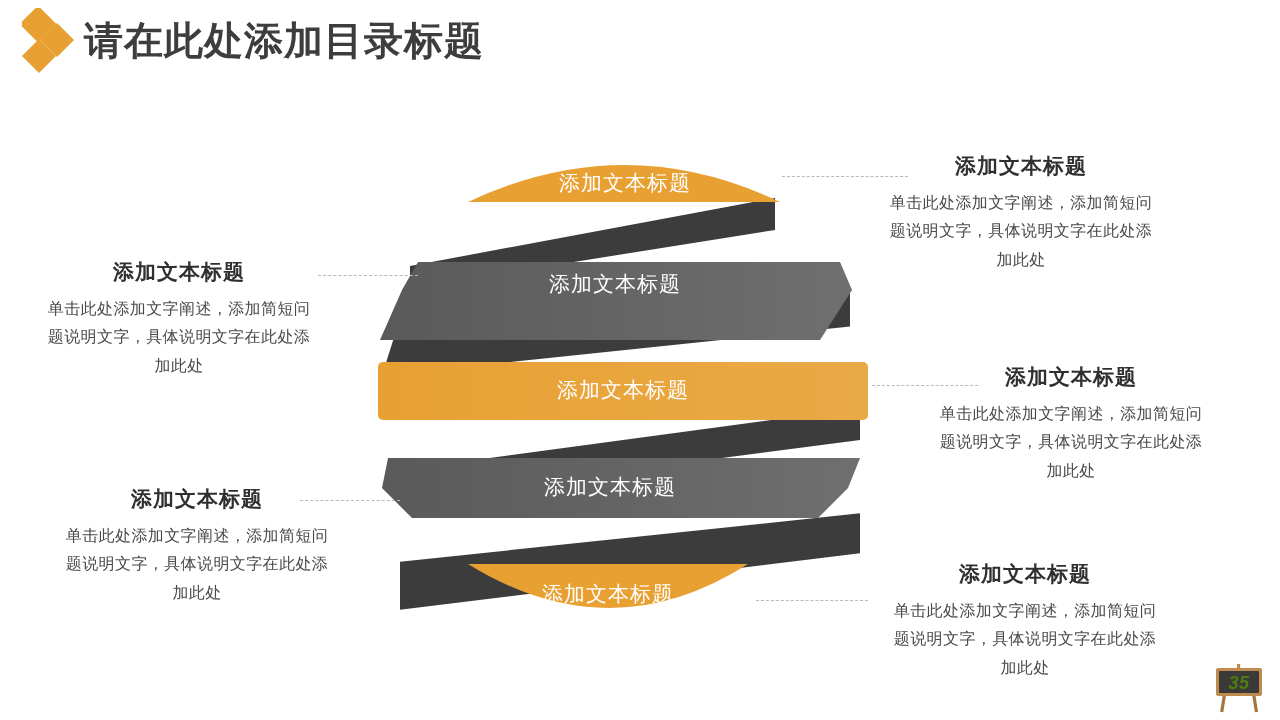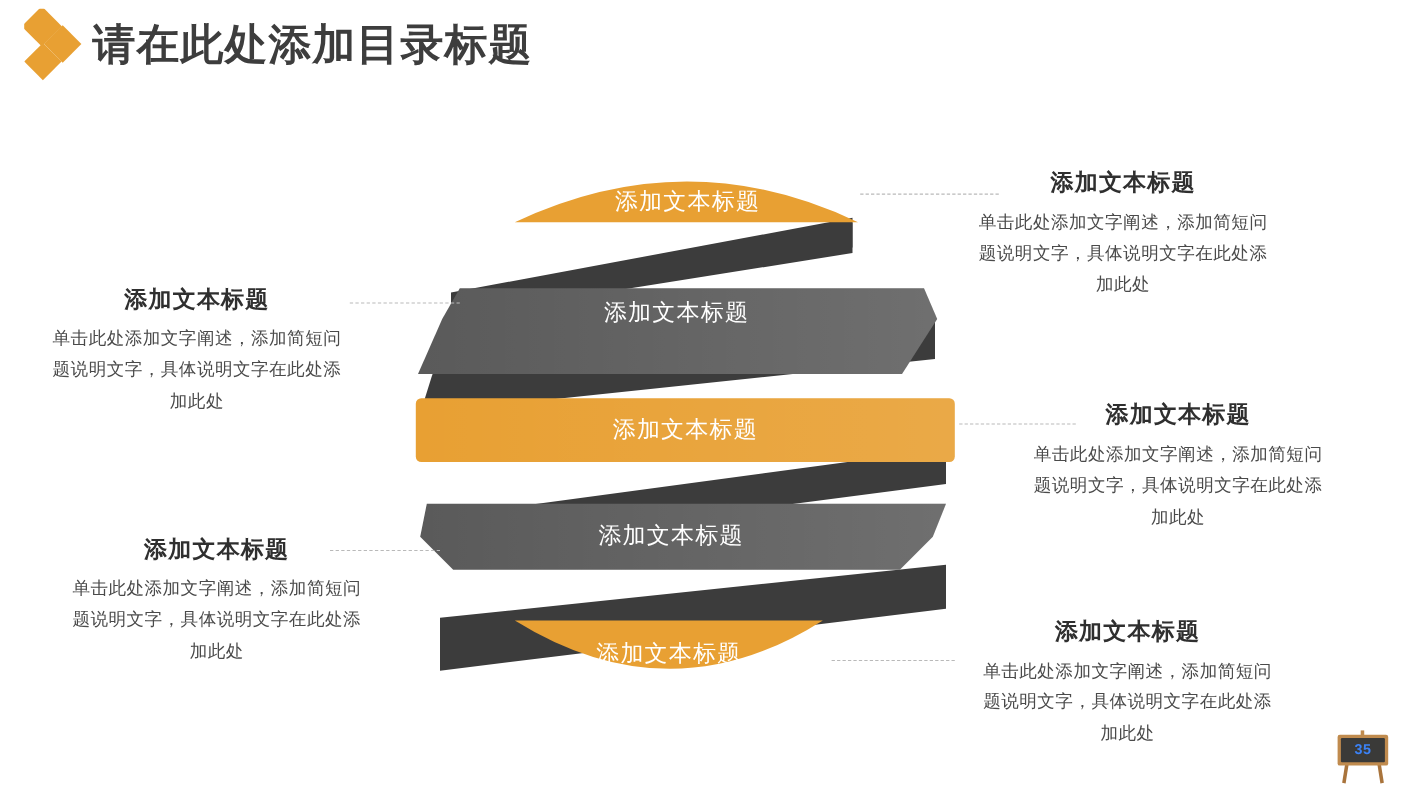--- a/index.html
+++ b/index.html
@@ -84,24 +84,25 @@
   #page-badge {
     position: absolute;
     right: 12px; bottom: 6px;
     width: 58px; height: 54px;
   }
   #page-badge .pn {
     position: absolute;
     left: 0; right: 0;
     top: 13px;
     text-align: center;
-    font-size: 13px;
+    font-size: 18px;
     font-weight: bold;
-    color: #3b82f6;
+    color: #4d7c0f;
     letter-spacing: 0.5px;
+    font-style: italic;
   }
 </style>
 </head>
 <body>
 
 <div id="header">
 
   <svg id="logo-diamonds" viewBox="0 0 62 66">
     <rect x="3" y="3" width="26" height="26" transform="rotate(45 16 16)" fill="#E8A033"></rect>
     <rect x="23" y="20" width="24" height="24" transform="rotate(45 35 32)" fill="#E8A033"></rect>

